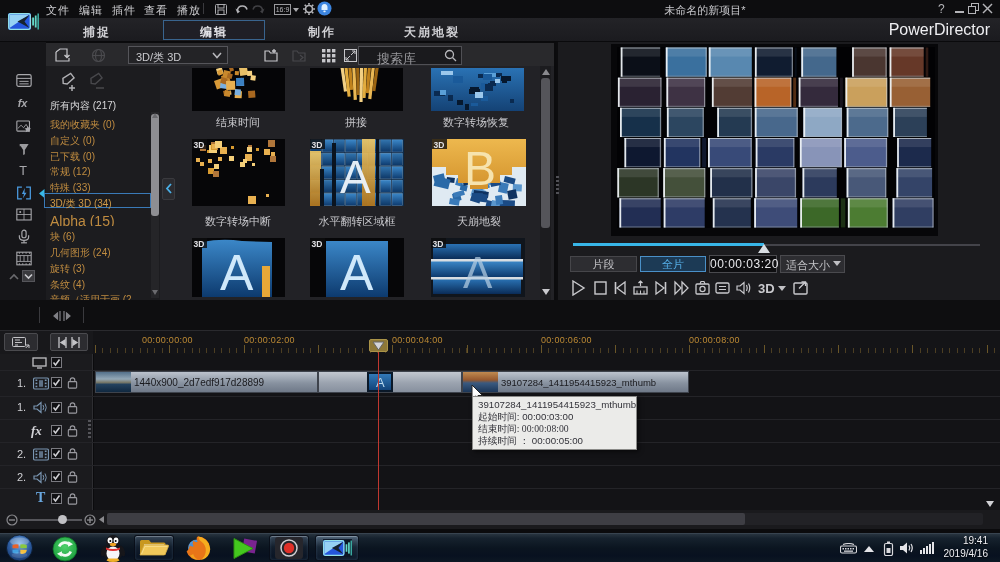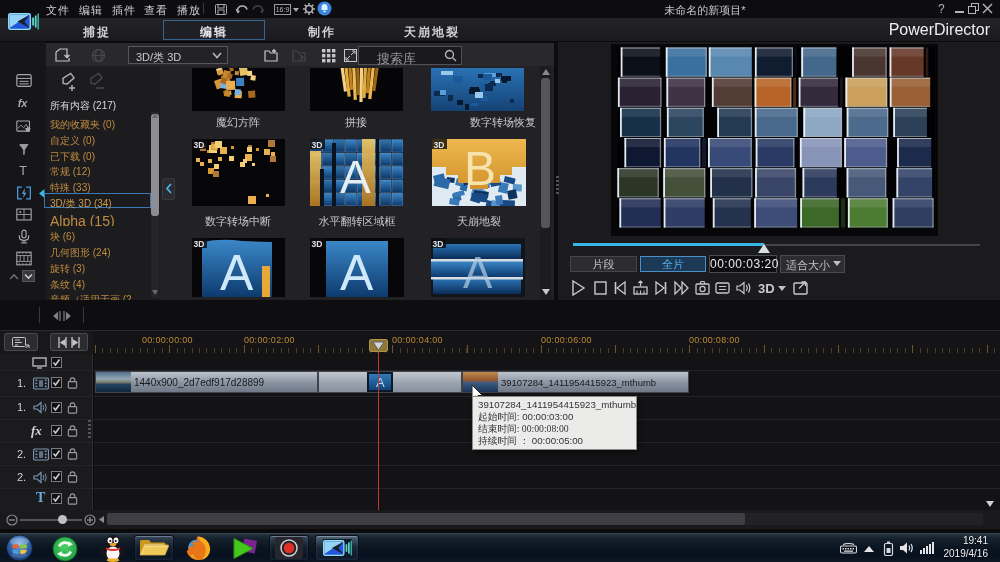--- a/index.html
+++ b/index.html
@@ -311,23 +311,23 @@
     <rect x="26" y="52" width="6" height="5" fill="#06182e"></rect>
     <rect x="53" y="25" width="12" height="4" fill="#5aa0d8"></rect>
     <rect x="3" y="43" width="11" height="5" fill="#0a2a50"></rect>
     <rect x="9" y="42" width="6" height="5" fill="#5aa0d8"></rect>
     <rect x="52" y="26" width="9" height="6" fill="#1a5a9a"></rect>
     <rect x="71" y="28" width="5" height="7" fill="#06182e"></rect>
     <rect x="22" y="28" width="10" height="7" fill="#1a5a9a"></rect>
     <rect x="57" y="35" width="8" height="3" fill="#0a2a50"></rect>
     <rect x="10" y="23" width="12" height="4" fill="#9cc8ec"></rect>
   </svg>
-<div style="position:absolute;left:178px;top:115px;width:120px;text-align:center;color:#c9c9cd;font-size:11px;">魔幻方阵</div>
+<div style="position:absolute;left:178px;top:115px;width:120px;text-align:center;color:#c9c9cd;font-size:11px;">结束时间</div>
 <div style="position:absolute;left:296px;top:115px;width:120px;text-align:center;color:#c9c9cd;font-size:11px;">拼接</div>
-<div style="position:absolute;left:416px;top:115px;width:120px;text-align:right;color:#c9c9cd;font-size:11px;">数字转场恢复</div>
+<div style="position:absolute;left:416px;top:115px;width:120px;text-align:center;color:#c9c9cd;font-size:11px;">数字转场恢复</div>
 <svg class="abs" style="left:192px;top:139px" width="93" height="67" viewBox="0 0 93 67">
     <rect width="93" height="67" fill="#060608"></rect>
     <rect x="74" y="55" width="3" height="3" fill="#e8b050"></rect>
     <rect x="26" y="18" width="4" height="4" fill="#e8b050"></rect>
     <rect x="19" y="3" width="7" height="7" fill="#b0763a"></rect>
     <rect x="4" y="19" width="4" height="4" fill="#e8b050"></rect>
     <rect x="48" y="23" width="5" height="5" fill="#f4cf7a"></rect>
     <rect x="78" y="17" width="6" height="6" fill="#b0763a"></rect>
     <rect x="16" y="29" width="6" height="6" fill="#d79a30"></rect>
     <rect x="16" y="20" width="4" height="4" fill="#e8b050"></rect>

